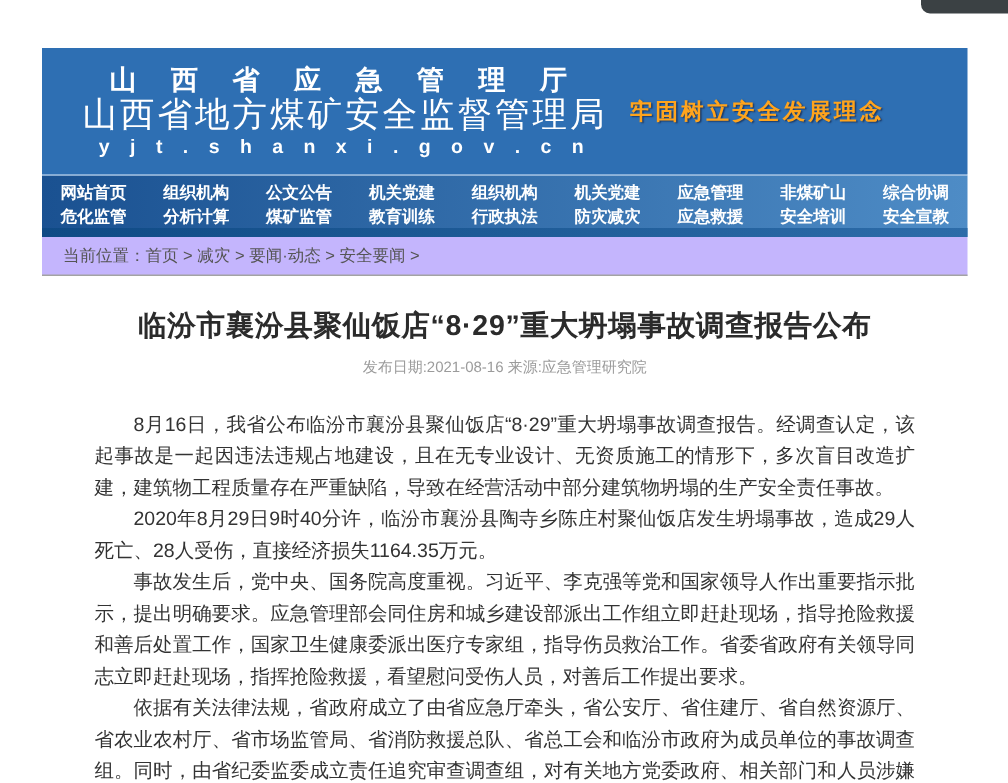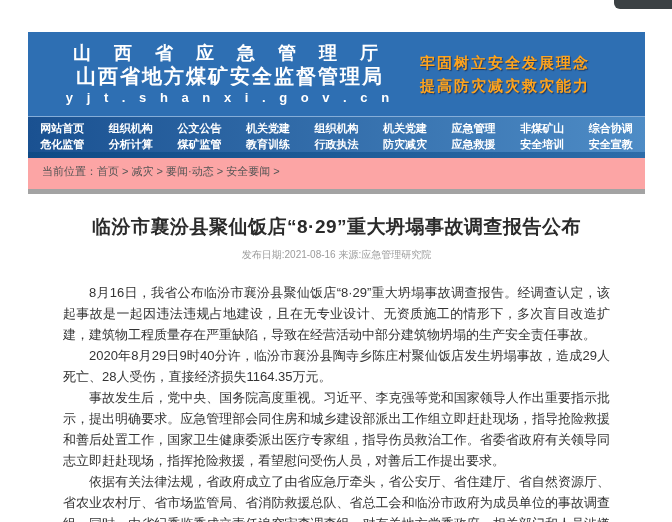--- a/index.html
+++ b/index.html
@@ -16,21 +16,21 @@
   .page { position:absolute; left:28px; top:0; width:617px; background:#fff; }
 
   
   .masthead {
     background:#2e6fb3; height:84px; display:flex; align-items:center;
     color:#fff;
     margin-top:32px;
   }
   .masthead-left { width:352px; margin-left:26px; text-align:center; }
   .org1 { font-size:18px; font-weight:bold; letter-spacing:9px; line-height:24px; white-space:nowrap; }
-  .org2 { font-size:20px; font-weight:bold; letter-spacing:2px; line-height:23px; white-space:nowrap; }
+  .org2 { font-size:23px; font-weight:normal; letter-spacing:2px; line-height:23px; white-space:nowrap; }
   .site-domain { font-size:13px; font-weight:bold; letter-spacing:5px; line-height:20px; }
   .masthead-right {
     margin-left:14px; color:#ffa41c; font-weight:bold; font-size:15px;
     letter-spacing:2px; line-height:23px; white-space:nowrap;
     text-shadow:1px 1px 1px rgba(26,48,88,0.85);
   }
 
   
   .nav {
     background:linear-gradient(90deg,#1a5191,#4e8cc6);
@@ -38,22 +38,22 @@
   }
   .nav-row { display:grid; grid-template-columns:repeat(9,1fr); height:16px; align-items:center; }
   .nav-item {
     color:#ffffff; font-size:11px; font-weight:bold; text-align:center;
     text-decoration:none; cursor:pointer; white-space:nowrap;
   }
   .nav-strip { height:6px; background:linear-gradient(90deg,#0f4a85,#2d6ca9); }
 
   
   .breadcrumb {
-    height:36px; line-height:26px; font-size:11px; color:#555;
-    padding-left:14px; background:#fca5a5; border-bottom:5px solid #a3a3a3;
+    height:26px; line-height:26px; font-size:11px; color:#555;
+    padding-left:14px; background:#c4b5fd; border-bottom:1px solid #a3a3a3;
     white-space:nowrap;
   }
   .crumb-label { color:#555; }
   .crumb-link { color:#555; text-decoration:none; cursor:pointer; }
   .crumb-sep { color:#555; }
 
   
   .article { padding:6px 35px 0 35px; background:#fff; }
   .article-title {
     text-align:center; font-size:19px; font-weight:bold; color:#2b2b2b;
@@ -73,21 +73,20 @@
 <div class="page">
 
   <div class="masthead">
     <div class="masthead-left">
       <div class="org1">山 西 省 应 急 管 理 厅</div>
       <div class="org2">山西省地方煤矿安全监督管理局</div>
       <div class="site-domain">y j t . s h a n x i . g o v . c n</div>
     </div>
     <div class="masthead-right">
       <div>牢固树立安全发展理念</div>
-      <div>提高防灾减灾救灾能力</div>
     </div>
   </div>
 
   <div class="nav">
     <div class="nav-row">
         <a class="nav-item">网站首页</a>
         <a class="nav-item">组织机构</a>
         <a class="nav-item">公文公告</a>
         <a class="nav-item">机关党建</a>
         <a class="nav-item">组织机构</a>

